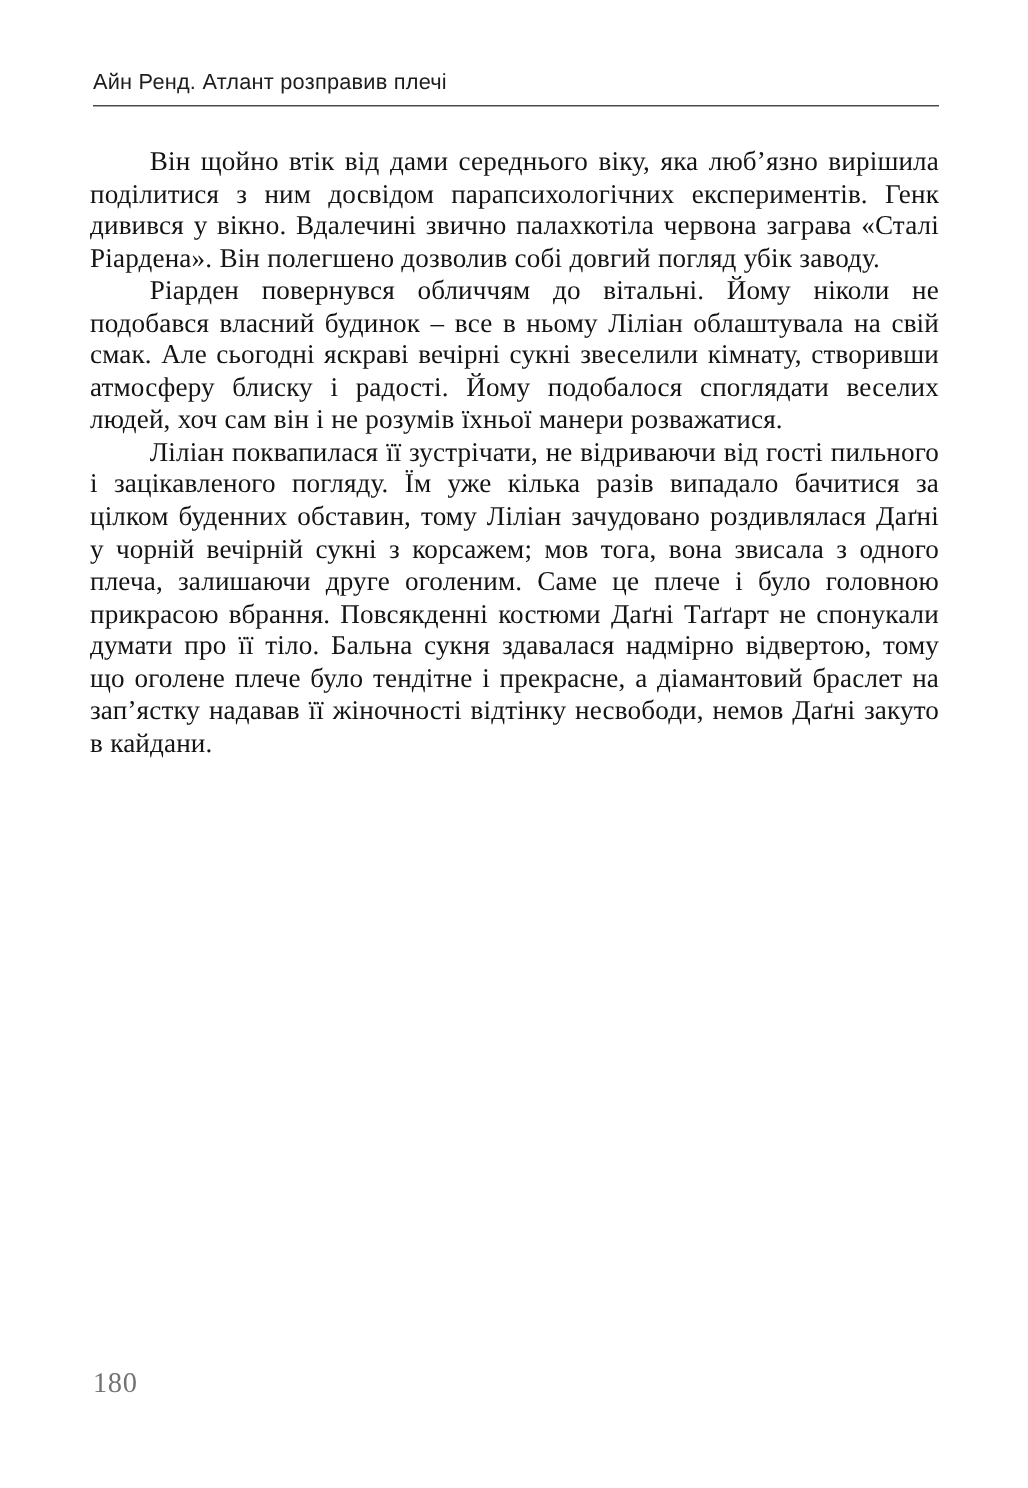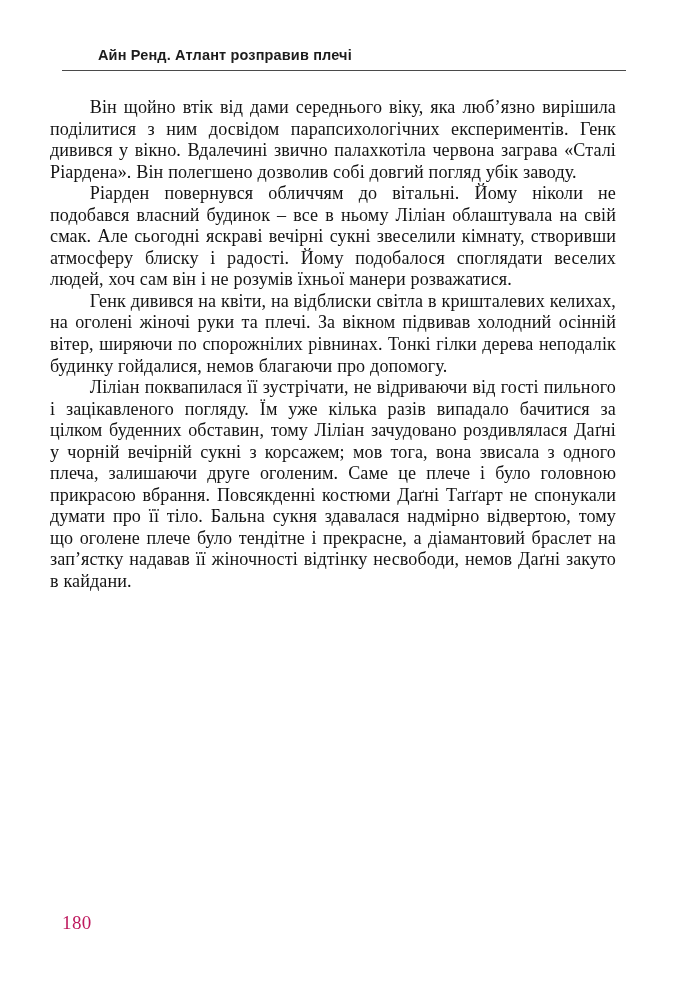--- a/index.html
+++ b/index.html
@@ -26,39 +26,38 @@
 
   
   .running-head {
     position: absolute;
     left: 62px;
     top: 46px;
     width: 564px;
   }
   .running-head-title {
     font-family: "Liberation Sans", "DejaVu Sans", sans-serif;
-    font-weight: bold;
+    font-weight: normal;
     font-size: 14.5px;
     letter-spacing: 0.15px;
     color: #1d1d1d;
     white-space: nowrap;
     line-height: 18px;
-    margin-left: 36px;
   }
   .header-rule {
     margin-top: 6px;
     height: 0;
     border-top: 1.4px solid #4a4a4a;
     width: 564px;
   }
 
   
   .textblock {
     position: absolute;
-    left: 50px;
+    left: 60px;
     top: 97px;
     width: 566px;
   }
 
   .para {
     margin: 0;
     text-align: justify;
     text-justify: inter-word;
     font-size: 18.1px;
     line-height: 21.55px;
@@ -70,37 +69,36 @@
   }
 
   
   .folio {
     position: absolute;
     left: 62px;
     top: 912px;
     font-size: 19px;
     line-height: 22px;
     letter-spacing: 0.4px;
-    color: #be185d;
+    color: #737373;
     font-variant-numeric: oldstyle-nums;
     font-feature-settings: "onum" 1;
   }
 </style>
 </head>
 <body>
 
 <div class="page">
 
   <div class="running-head">
     <div class="running-head-title">Айн Ренд. Атлант розправив плечі</div>
     <div class="header-rule"></div>
   </div>
 
   <div class="textblock">
     <p class="para">Він щойно втік від дами середнього віку, яка люб’язно вирішила поділитися з ним досвідом парапсихологічних експериментів. Генк дивився у вікно. Вдалечині звично палахкотіла червона заграва «Сталі Ріардена». Він полегшено дозволив собі довгий погляд убік заводу.</p>
     <p class="para">Ріарден повернувся обличчям до вітальні. Йому ніколи не подобався власний будинок – все в ньому Ліліан облаштувала на свій смак. Але сьогодні яскраві вечірні сукні звеселили кімнату, створивши атмосферу блиску і радості. Йому подобалося споглядати веселих людей, хоч сам він і не розумів їхньої манери розважатися.</p>
-    <p class="para">Генк дивився на квіти, на відблиски світла в кришталевих келихах, на оголені жіночі руки та плечі. За вікном підвивав холодний осінній вітер, ширяючи по спорожнілих рівнинах. Тонкі гілки дерева неподалік будинку гойдалися, немов благаючи про допомогу.</p>
     <p class="para">Ліліан поквапилася її зустрічати, не відриваючи від гості пильного і зацікавленого погляду. Їм уже кілька разів випадало бачитися за цілком буденних обставин, тому Ліліан зачудовано роздивлялася Даґні у чорній вечірній сукні з корсажем; мов тога, вона звисала з одного плеча, залишаючи друге оголеним. Саме це плече і було головною прикрасою вбрання. Повсякденні костюми Даґні Таґґарт не спонукали думати про її тіло. Бальна сукня здавалася надмірно відвертою, тому що оголене плече було тендітне і прекрасне, а діамантовий браслет на зап’ястку надавав її жіночності відтінку несвободи, немов Даґні закуто в кайдани.</p>
   </div>
 
   <div class="folio">180</div>
 
 </div>
 
 </body></html>

